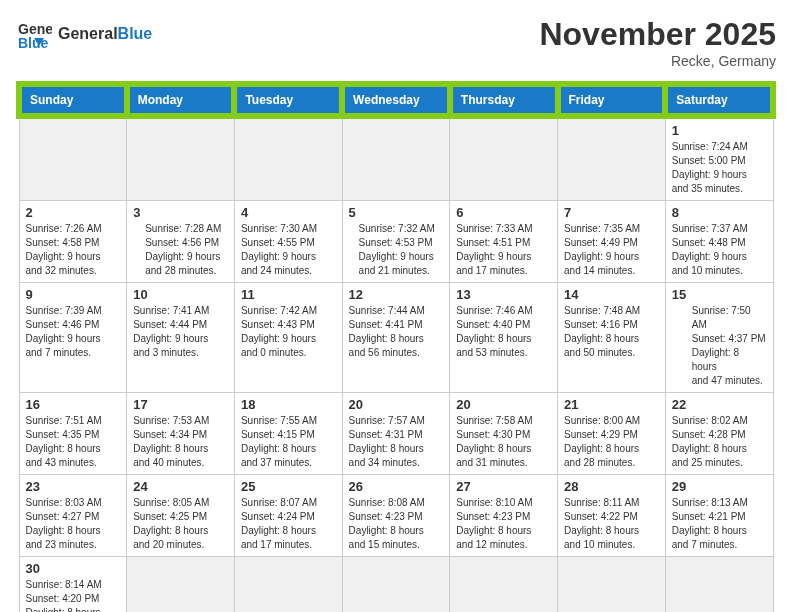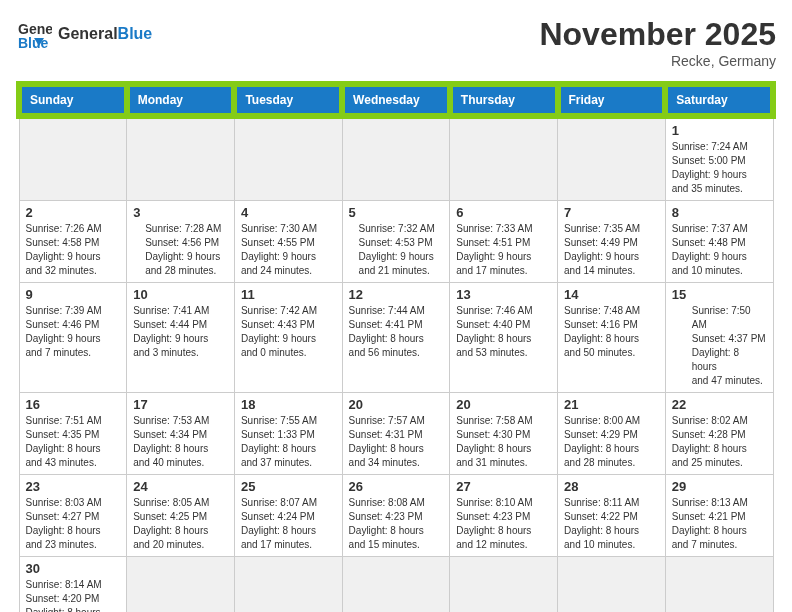--- a/index.html
+++ b/index.html
@@ -239,21 +239,21 @@
         <td>
           <div class="day-number">17</div>
           <div class="day-info" style="white-space: pre-line;">Sunrise: 7:53 AM
 Sunset: 4:34 PM
 Daylight: 8 hours
 and 40 minutes.</div>
         </td>
         <td>
           <div class="day-number">18</div>
           <div class="day-info" style="white-space: pre-line;">Sunrise: 7:55 AM
-Sunset: 1:33 PM
+Sunset: 4:15 PM
 Daylight: 8 hours
 and 37 minutes.</div>
         </td>
         <td>
           <div class="day-number">20</div>
           <div class="day-info" style="white-space: pre-line;">Sunrise: 7:57 AM
 Sunset: 4:31 PM
 Daylight: 8 hours
 and 34 minutes.</div>
         </td>

